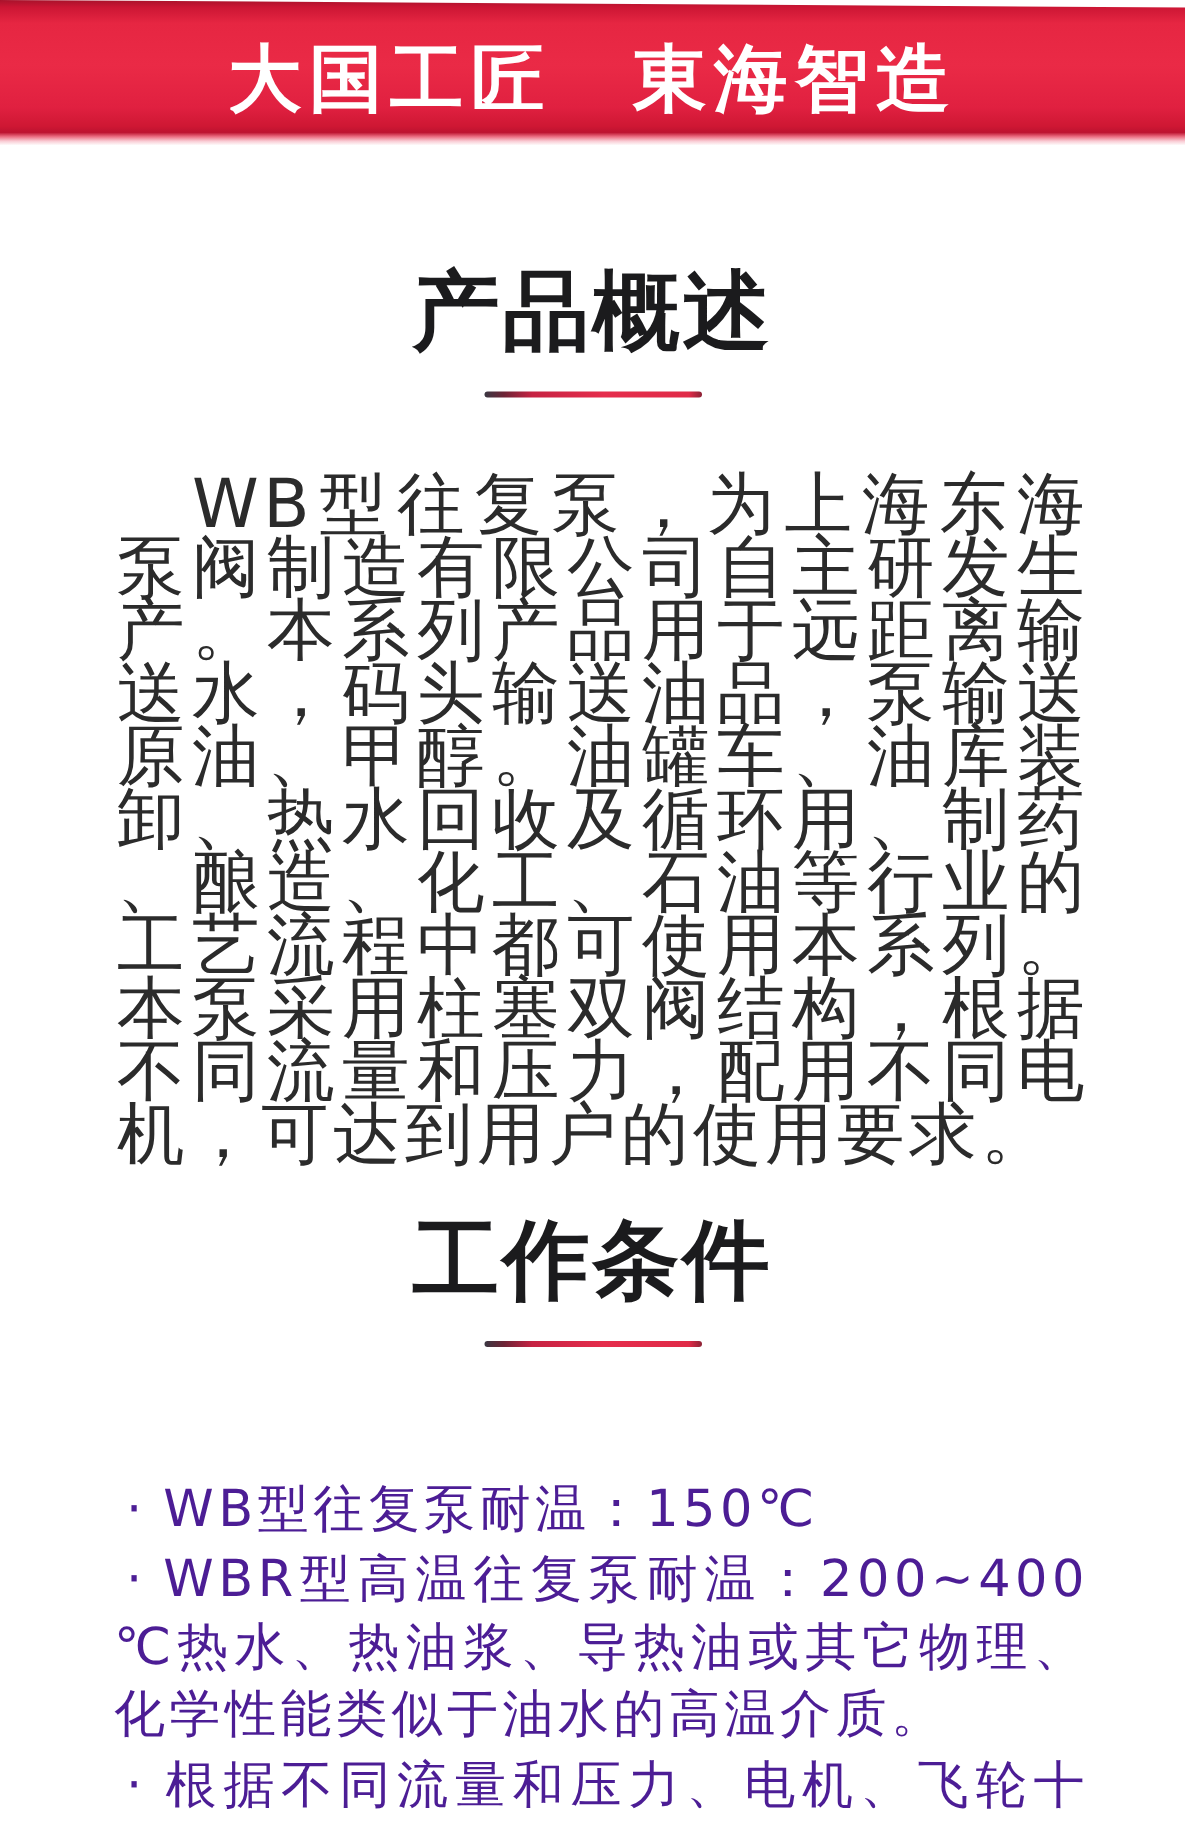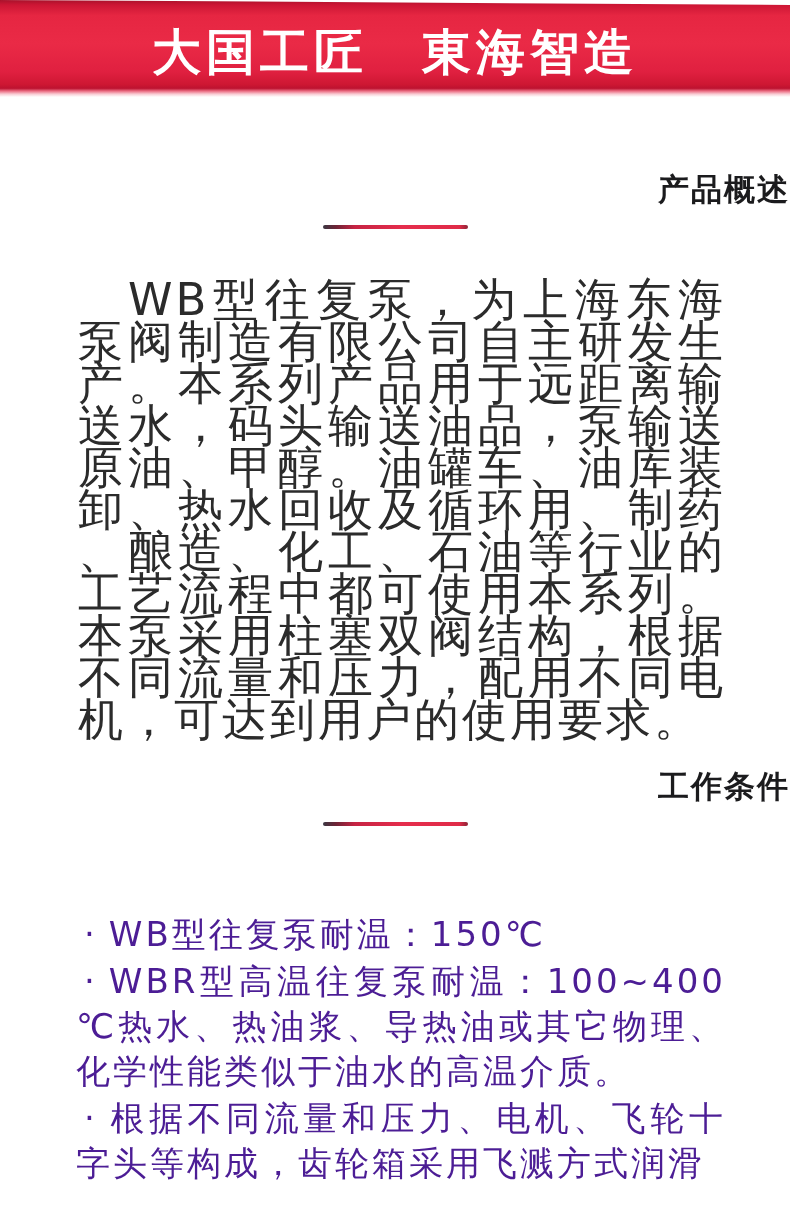--- a/index.html
+++ b/index.html
@@ -46,22 +46,22 @@
     font-weight: 800;
     letter-spacing: 5px;
     color: #ffffff;
     white-space: nowrap;
   }
   
   .section-overview { margin-top: 72px; }
   .section-conditions { margin-top: 25px; }
   .section-title {
     margin: 0;
-    text-align: right;
-    font-size: 31px;
+    text-align: center;
+    font-size: 58px;
     font-weight: 800;
     letter-spacing: 2px;
     color: #1b1b1d;
   }
   .title-underline {
     width: 145px;
     height: 4px;
     margin: 14px auto 0;
     border-radius: 2px;
     background: linear-gradient(90deg,
@@ -123,21 +123,21 @@
 
   <section class="section-conditions">
     <h2 class="section-title">工作条件</h2>
     <div class="title-underline"></div>
 
     <div class="bullets">
       <p class="bullet">
         <span class="marker">·</span><span>WB型往复泵耐温：150℃</span>
       </p>
       <p class="bullet">
-        <span class="marker">·</span><span>WBR型高温往复泵耐温：100~400℃热水、热油浆、导热油或其它物理、化学性能类似于油水的高温介质。</span>
+        <span class="marker">·</span><span>WBR型高温往复泵耐温：200~400℃热水、热油浆、导热油或其它物理、化学性能类似于油水的高温介质。</span>
       </p>
       <p class="bullet">
         <span class="marker">·</span><span>根据不同流量和压力、电机、飞轮十字头等构成，齿轮箱采用飞溅方式润滑</span>
       </p>
     </div>
   </section>
 
 </div>
 
 </body></html>

